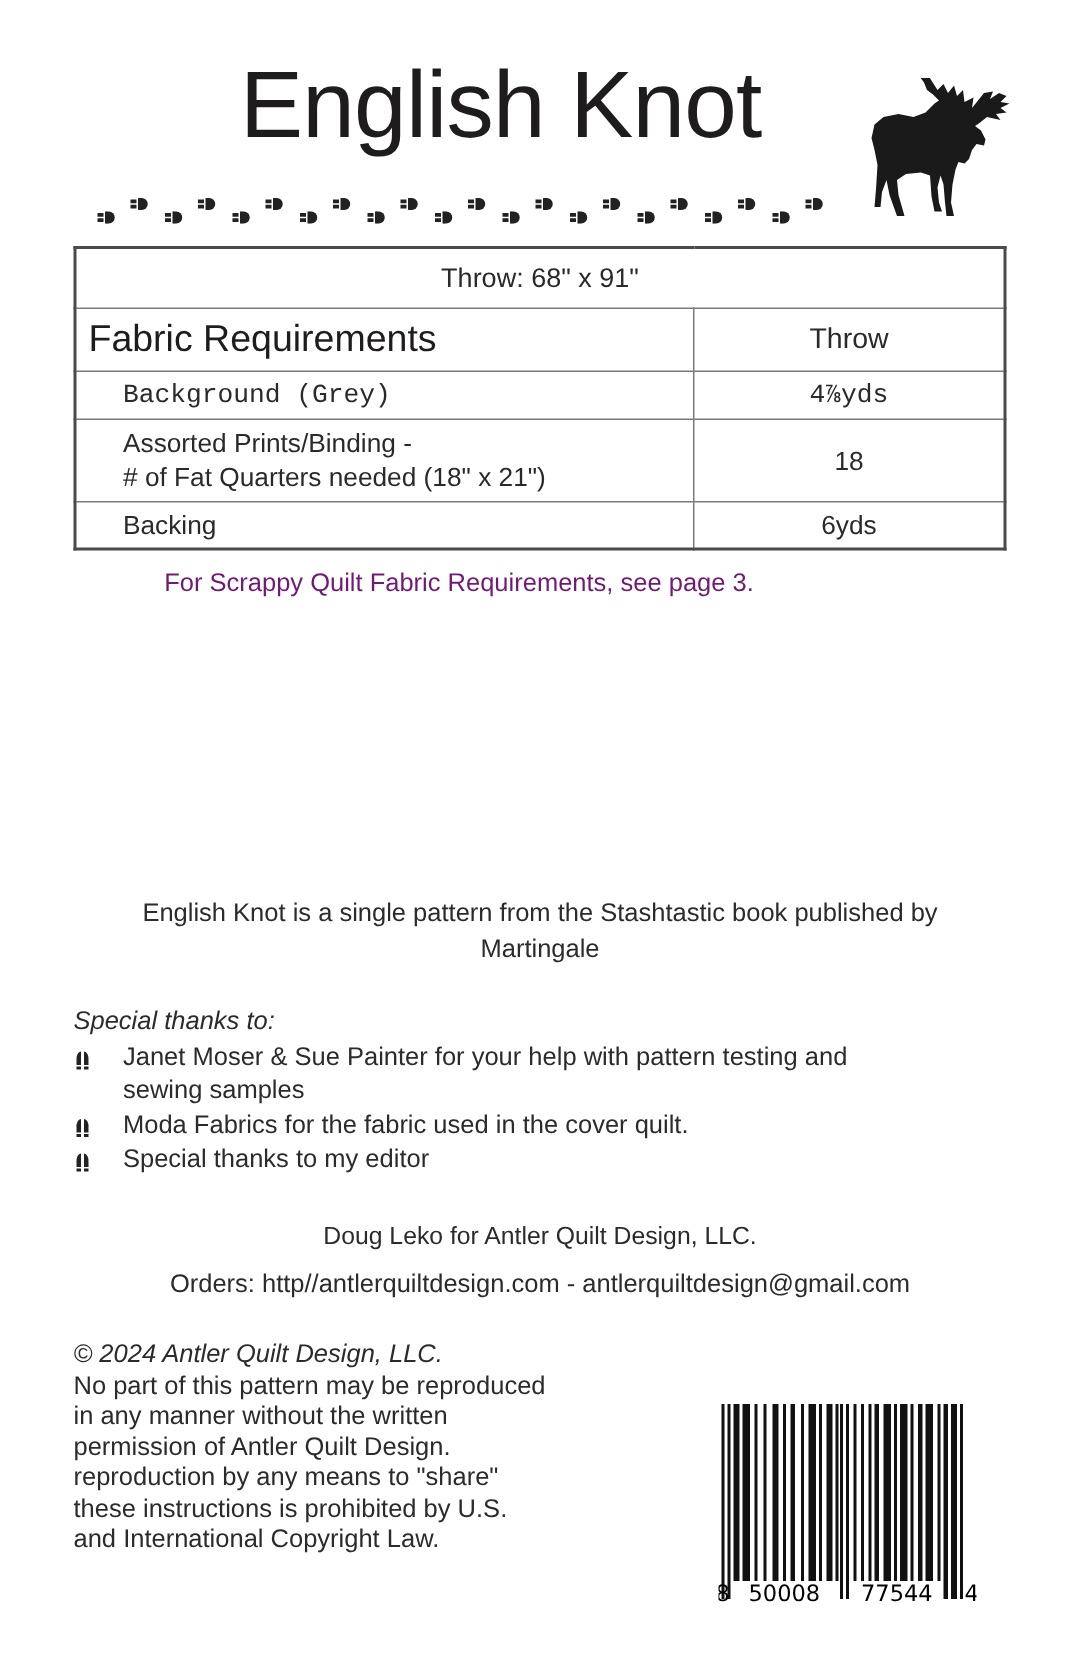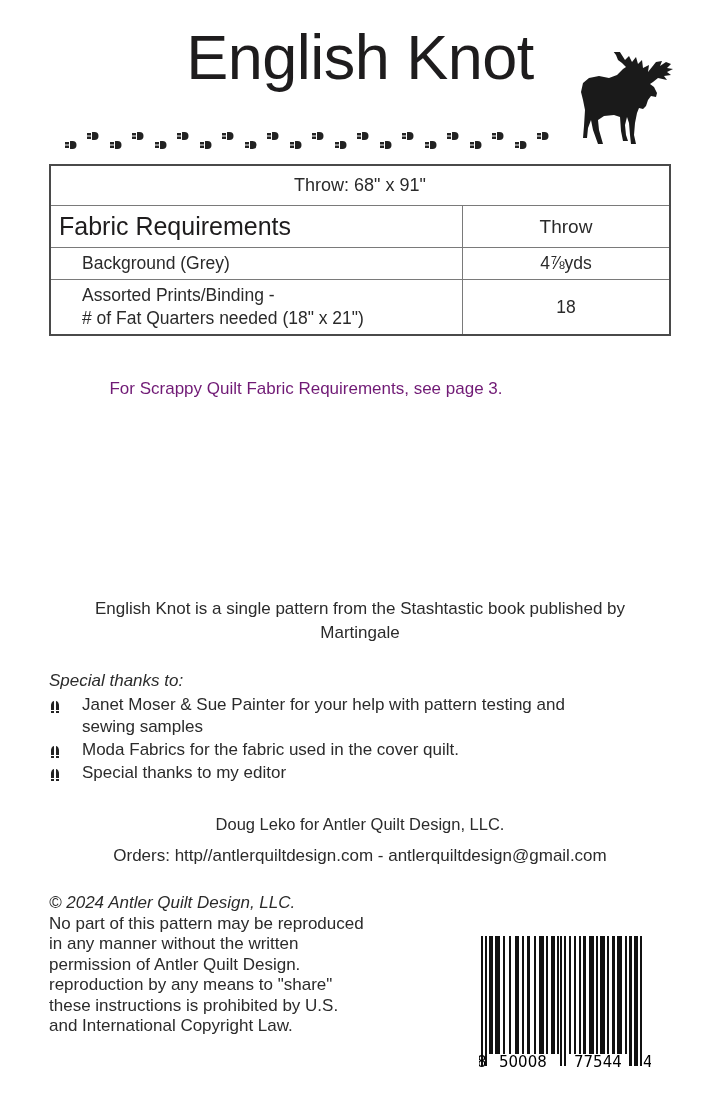--- a/index.html
+++ b/index.html
@@ -3,38 +3,38 @@
 <meta charset="utf-8">
 <style>
   html, body { margin: 0; padding: 0; background: #ffffff; }
   body {
     width: 720px; height: 1113px; position: relative; overflow: hidden;
     font-family: "Liberation Sans", "DejaVu Sans", sans-serif;
     color: #231f20;
   }
   .abs { position: absolute; }
   .title {
-    left: 160px; top: 17px; width: 400px; text-align: center;
+    left: 160px; top: 30px; width: 400px; text-align: left;
     font-size: 63px; letter-spacing: -0.5px; line-height: 80px; color: #1e1c1d;
   }
   .moose { left: 575px; top: 52px; width: 110px; height: 102px; }
 
   table.req {
     position: absolute; left: 49px; top: 164px; width: 622px;
     border-collapse: collapse; border: 2px solid #4a4a4a;
     font-size: 17.5px; color: #2a2a2a;
   }
   table.req td { border: 1px solid #7a7a7a; padding: 0; vertical-align: middle; }
   .size-row td { height: 39px; text-align: center; font-size: 18px; }
   .head-row td { height: 41px; }
   .head-label { font-size: 25px; padding-left: 8px !important; color: #1e1c1d; }
   .head-val { text-align: center; font-size: 19px; }
   .item-label { padding-left: 31px !important; }
   .item-val { text-align: center; width: 206px; }
-  .r1 td { height: 31px; }
+  .r1 td { height: 31px; font-family: Liberation Mono, monospace; }
   .r2 td { height: 54px; line-height: 23px; }
   .r3 td { height: 30px; }
 
   .note { left: 0; width: 612px; text-align: center; top: 379px; font-size: 17px; color: #701a75; }
   .book { left: 60px; width: 600px; text-align: center; top: 597px; font-size: 17px; line-height: 24px; color: #2b2b2b; }
   .thanks-head { left: 49px; top: 671px; font-size: 17px; font-style: italic; color: #2b2b2b; }
   .thanks-list { left: 49px; top: 694px; width: 600px; list-style: none; margin: 0; padding: 0; font-size: 17px; line-height: 22px; color: #2b2b2b; }
   .thanks-list li { position: relative; padding-left: 33px; margin-bottom: 1px; }
   .thanks-list li .bullet { position: absolute; left: 1px; top: 4px; width: 10px; height: 14px; }
   .author { left: 0; width: 720px; text-align: center; top: 815px; font-size: 16.5px; color: #2b2b2b; }
@@ -102,20 +102,24 @@
   <tr class="r1">
     <td class="item-label">Background (Grey)</td>
     <td class="item-val">4⅞yds</td>
   </tr>
   <tr class="r2">
     <td class="item-label">
       <div>Assorted Prints/Binding -</div>
       <div># of Fat Quarters  needed (18" x 21")</div>
     </td>
     <td class="item-val">18</td>
+  </tr>
+  <tr class="r3">
+    <td class="item-label">Backing</td>
+    <td class="item-val">6yds</td>
   </tr>
 </tbody>
   </table>
 
 <div class="abs note">For Scrappy Quilt Fabric Requirements, see page 3.</div>
 
 <div class="abs book">
   <div>English Knot is a single pattern from the Stashtastic book published by</div>
   <div>Martingale</div>
 </div>

